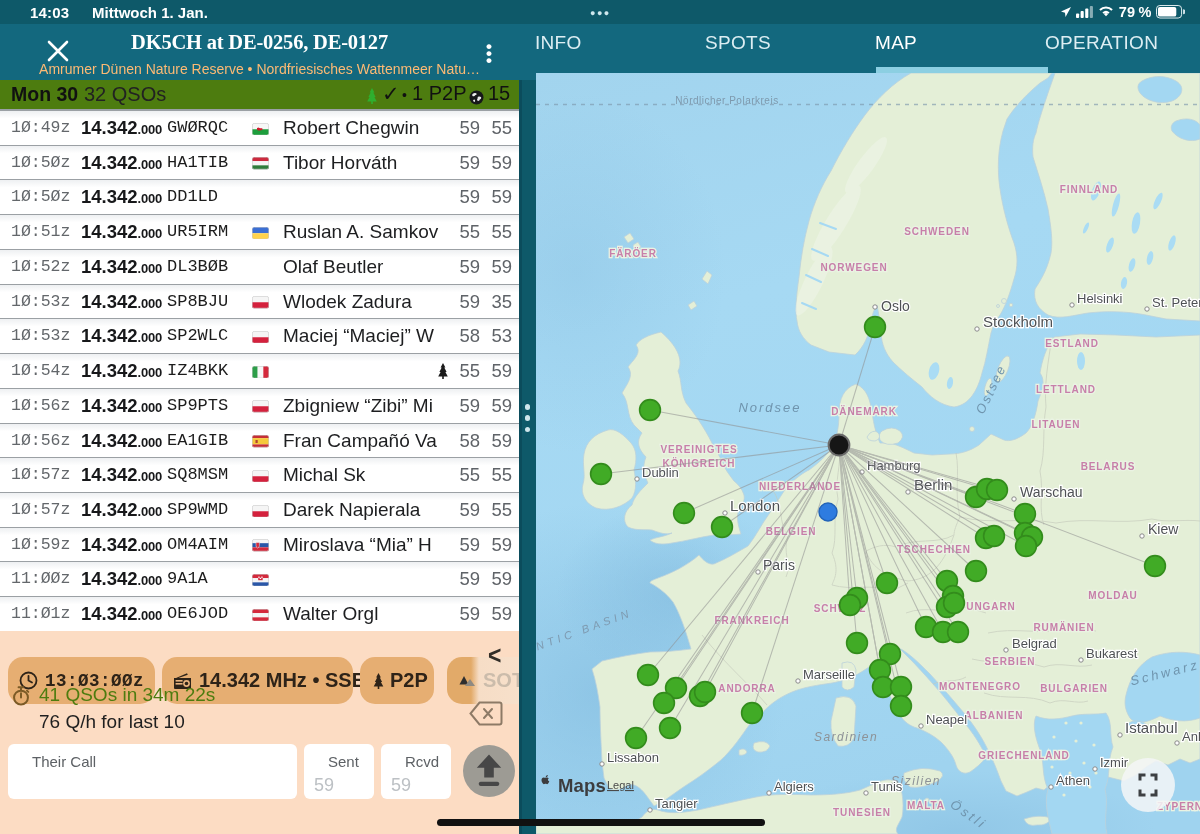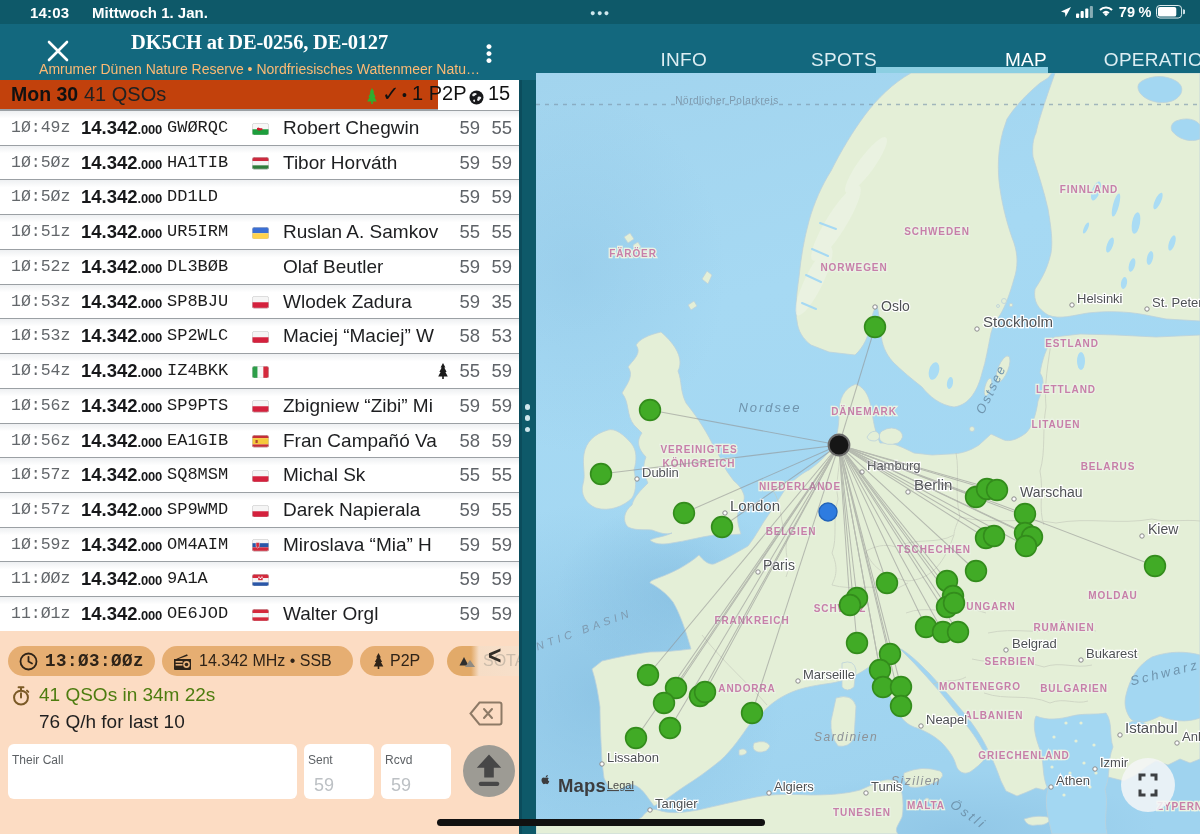--- a/index.html
+++ b/index.html
@@ -8,54 +8,54 @@
 #statusbar .t{position:absolute;left:30px;top:4px;font-size:15px;font-weight:bold;letter-spacing:0.2px}
 #statusbar .d{position:absolute;left:92px;top:4px;font-size:15px;font-weight:bold}
 #statusbar .dots{position:absolute;left:590px;top:8px;letter-spacing:1.5px;font-size:9px;color:#cfe8ee}
 #statusbar .right{position:absolute;right:15px;top:3px;height:18px;display:flex;align-items:center;gap:4.5px}
 #statusbar .pct{font-size:14.5px;font-weight:bold;letter-spacing:0.2px}
 #hdr{position:absolute;left:0;top:24px;width:1200px;height:56px;background:#13687e;color:#fff}
 #hdr .x{position:absolute;left:46px;top:15px;width:24px;height:24px}
 #hdr .title{position:absolute;left:0;top:7px;width:519px;text-align:center;font-family:"Liberation Serif",serif;font-weight:bold;font-size:20.5px;letter-spacing:-0.2px}
 #hdr .sub{position:absolute;left:0;top:37px;width:519px;text-align:center;font-size:14px;color:#fdba74;white-space:nowrap}
 #hdr .menu{position:absolute;left:483px;top:19px;width:12px;text-align:center;font-size:17px;line-height:7px;font-weight:bold}
-.tab{position:absolute;top:49px;width:172px;text-align:right;font-size:19px;color:#ddeef3;letter-spacing:0.3px}
+.tab{position:absolute;top:32px;width:172px;text-align:left;font-size:19px;color:#ddeef3;letter-spacing:0.3px}
 .tab.active{color:#fff}
 #underline{position:absolute;left:876px;top:67px;width:172px;height:6px;background:#8ccfe2}
 #panel{position:absolute;left:0;top:80px;width:519px;height:551px;background:#fff;overflow:hidden}
-#thead{position:absolute;left:0;top:80px;width:438px;height:30px;background:#c2410c;border-bottom:1.5px solid #9aa0a6}
+#thead{position:absolute;left:0;top:80px;width:519px;height:30px;background:#4d7c0f;border-bottom:1.5px solid #9aa0a6}
 #thead .mon{position:absolute;left:11px;top:3px;font-size:19.5px;font-weight:bold;color:#111}
 #thead .qso{position:absolute;left:84px;top:3px;font-size:20px;color:#222}
 #thead .hicons{position:absolute;left:0;top:0;width:519px;height:30px;font-size:20px;color:#111}
 #thead .hicons>*{position:absolute}
 .row{position:absolute;left:0;width:519px;height:34.73px;background:linear-gradient(#eef0f2,#ffffff 22%);border-top:1.6px solid #9ba0a4}
 .row span{position:absolute;top:0;line-height:33px;white-space:nowrap}
 .tm{left:11px;font-family:"Liberation Mono",monospace;font-size:16.5px;color:#63676b}
 .fq{left:81px;font-weight:bold;font-size:18.5px;color:#17181a}
 .fq2{position:static!important;font-size:13px;font-weight:bold;letter-spacing:-0.2px}
 .cs{left:167px;font-family:"Liberation Mono",monospace;font-size:17px;color:#1c1c1c}
 .fl{left:252px;top:10px!important;line-height:normal!important}
 .nm{left:283px;font-size:19px;color:#1d1e20;width:172px;overflow:hidden}
 .rtree{left:438px;top:9px!important;line-height:normal!important}
 .r1{left:456px;width:24px;text-align:right;font-size:18.5px;color:#5f6368}
 .r2{left:488px;width:24px;text-align:right;font-size:18.5px;color:#5f6368}
 #entry{position:absolute;left:0;top:631px;width:519px;height:203px;background:#fcdcc3;overflow:hidden}
-.pill{position:absolute;top:15px;height:30px;border-radius:15px;background:#e6ae72;color:#2e2318;display:flex;align-items:center;white-space:nowrap}
+.pill{position:absolute;top:26px;height:47px;border-radius:15px;background:#e6ae72;color:#2e2318;display:flex;align-items:center;white-space:nowrap}
 .pill .ic{margin-left:11px;margin-right:7px;display:flex}
-.pill .tx{font-size:16px;font-weight:normal;margin-right:13px}
+.pill .tx{font-size:20px;font-weight:bold;margin-right:13px}
 .pill .txm{font-family:"Liberation Mono",monospace;font-size:17.5px;font-weight:bold;margin-right:13px;letter-spacing:0.5px}
 #pill4{background:linear-gradient(90deg,#e2aa69 0%,#e2aa69 24%,#f6ddc6 32%,#f8e2cd 100%)}
 #pill4 .tx{color:#cbbcab}
 #chev{position:absolute;left:488px;top:11px;font-size:23px;font-weight:bold;color:#332e28;transform:scaleY(1.15)}
 #stat1{position:absolute;left:39px;top:53px;font-size:19px;color:#4d7c0f}
 #stat2{position:absolute;left:39px;top:80px;font-size:19px;color:#1f1f1f}
 #swatch{position:absolute;left:12px;top:55px}
 #bksp{position:absolute;left:469px;top:70px}
 .field{position:absolute;top:113px;background:#fff;border-radius:6px;height:55px}
-.field .lab{position:absolute;left:4px;top:9px;font-size:12px;color:#5d6165}
+.field .lab{position:absolute;left:24px;top:9px;font-size:15px;color:#5d6165}
 .field .val{position:absolute;left:10px;top:31px;font-size:18px;color:#bcc0c4}
 #upl{position:absolute;left:463px;top:114px;width:52px;height:52px;border-radius:50%;background:#9d9b94}
 #map{position:absolute;left:536px;top:73px}
 .lc{font-size:10px;font-weight:bold;fill:#c77fa9;letter-spacing:0.9px;paint-order:stroke;stroke:#eaf3e3;stroke-width:2.5px;font-family:"Liberation Sans",sans-serif}
 .cy{fill:#4e5154;paint-order:stroke;stroke:#ffffff;stroke-width:2.3px;font-family:"Liberation Sans",sans-serif}
 .sl{font-size:13px;font-style:italic;fill:#6f94ad;font-family:"Liberation Sans",sans-serif}
 .sl2{font-size:11px;font-style:italic;fill:#7e9ab0;font-family:"Liberation Sans",sans-serif}
 .sl3{font-size:12px;font-style:italic;fill:#8d9297;font-family:"Liberation Sans",sans-serif}
 .pk{font-size:10px;fill:#7e99ad;letter-spacing:0.5px;font-family:"Liberation Sans",sans-serif}
 .mapslogo{font-size:18.5px;fill:#3c3c3e;font-weight:bold;letter-spacing:0.2px;font-family:"Liberation Sans",sans-serif}
@@ -392,21 +392,21 @@
           <rect x="0" y="8.333333333333334" width="17" height="4.166666666666667" fill="#d4293c"></rect>
         </g>
         <rect x="0.3" y="0.3" width="16.4" height="11.9" rx="2" fill="none" stroke="#c9c9c9" stroke-width="0.7"></rect>
       </svg></span>
     <span class="nm">Walter Orgl</span>
     <span class="r1">59</span>
     <span class="r2">59</span>
 </div>
 <div id="thead">
  <span class="mon">Mon 30</span>
-    <span class="qso">41 QSOs</span>
+    <span class="qso">32 QSOs</span>
  <span class="hicons">
       <span style="left:367px;top:6px"><svg width="10" height="16" viewBox="0 0 10 16">
           <path d="M5,0 L7.4,4.6 L6.3,4.6 L8.6,8.9 L7.4,8.9 L9.8,13.4 L5.8,13.4 L5.8,16 L4.2,16 L4.2,13.4 L0.2,13.4 L2.6,8.9 L1.4,8.9 L3.7,4.6 L2.6,4.6 Z" fill="#2faf2f"></path>
         </svg></span>
       <span style="left:382px;top:2px;font-size:21px">✓</span>
       <span style="left:402px;top:0px;font-size:14px;line-height:30px">•</span>
       <span style="left:412px;top:2px">1 P2P</span>
       <span style="left:469px;top:7px"><svg width="15" height="15" viewBox="0 0 21 21">
           <circle cx="10.5" cy="10.5" r="9.8" fill="#17181a"></circle>
 <g fill="#ffffff" opacity="0.92">

